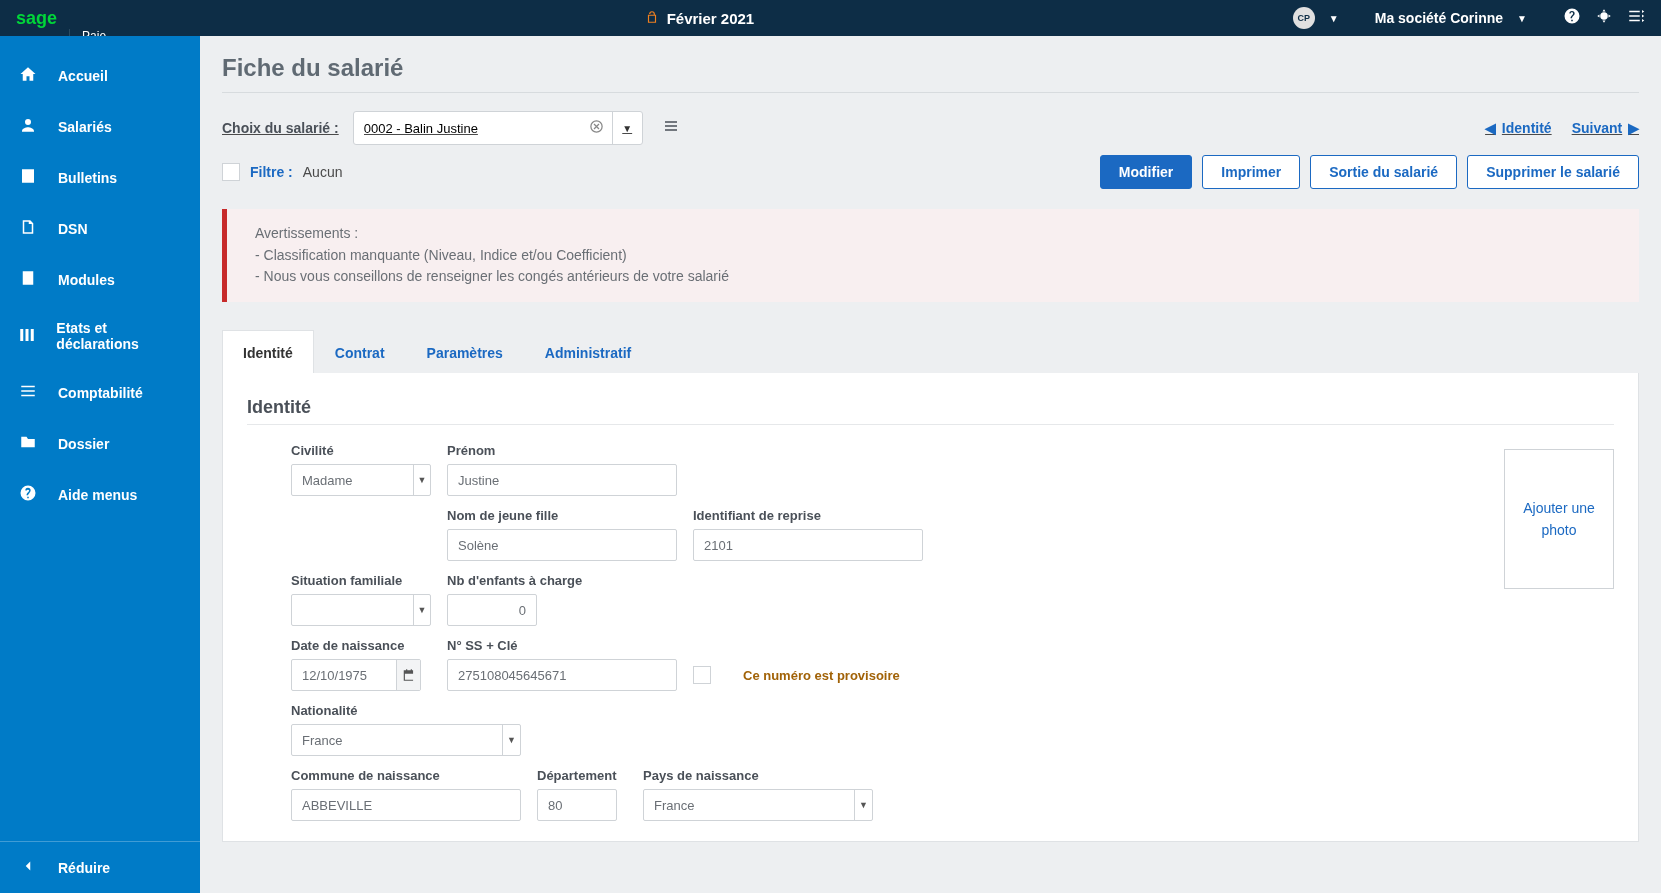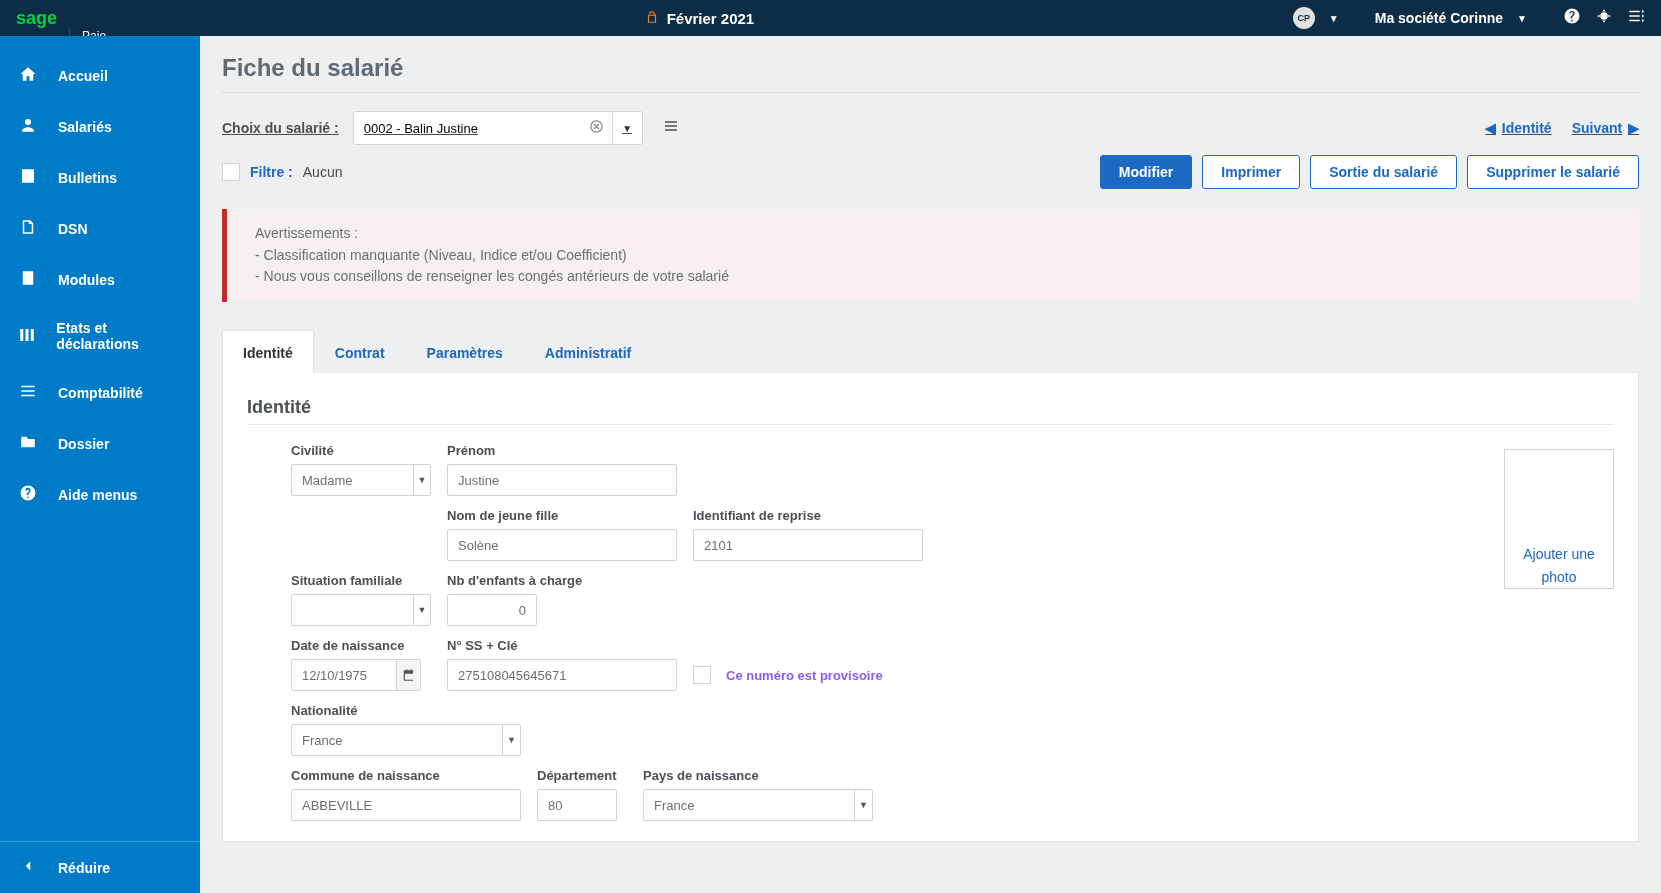--- a/index.html
+++ b/index.html
@@ -59,24 +59,24 @@
   .shr { border:none; border-top:1px solid #e6e8ea; margin-bottom:18px; }
 
   .form-area { display:flex; gap:40px;margin-left:44px; }
   .fields { flex:1; }
   .frow { display:flex; gap:16px; margin-bottom:12px; flex-wrap:wrap; align-items:flex-end; }
   .fld label { display:block; font-weight:bold; font-size:13px; color:#4a5058; margin-bottom:6px; }
   .ctrl { height:32px; border:1px solid #cfd3d7; border-radius:2px; background:#fff; display:flex; align-items:center; }
   .ctrl input { border:none; height:100%; padding:0 10px; font-size:13px; background:transparent; outline:none; width:100%; color:#6a6f75; }
   .ctrl .dd { border-left:1px solid #cfd3d7; width:20px; display:flex; align-items:center; justify-content:center; height:100%; font-size:9px; color:#555;}
   .ctrl .cal { border-left:1px solid #cfd3d7; width:30px; display:flex; align-items:center; justify-content:center; height:100%; background:#f3f4f5; }
-  .chkline { display:flex; align-items:center; gap:15px; height:32px; color:#8b5cf6; font-weight:bold; font-size:13px; }
+  .chkline { display:flex; align-items:center; gap:32px; height:32px; color:#a16207; font-weight:bold; font-size:13px; }
 
   .photo { width:110px; margin-top:6px; }
-  .photo-box { width:110px; height:140px; border:1px solid #cfd3d7; display:flex; align-items:flex-end; justify-content:center; text-align:center; color:#1b69c2; font-size:14px; line-height:1.6; background:#fff; cursor:pointer; }
+  .photo-box { width:110px; height:140px; border:1px solid #cfd3d7; display:flex; align-items:center; justify-content:center; text-align:center; color:#1b69c2; font-size:14px; line-height:1.6; background:#fff; cursor:pointer; }
 
 </style>
 </head>
 <body>
 
 <div class="app">
 
   <div class="topbar">
     <div class="brand">
       <span class="sage">sage</span>

